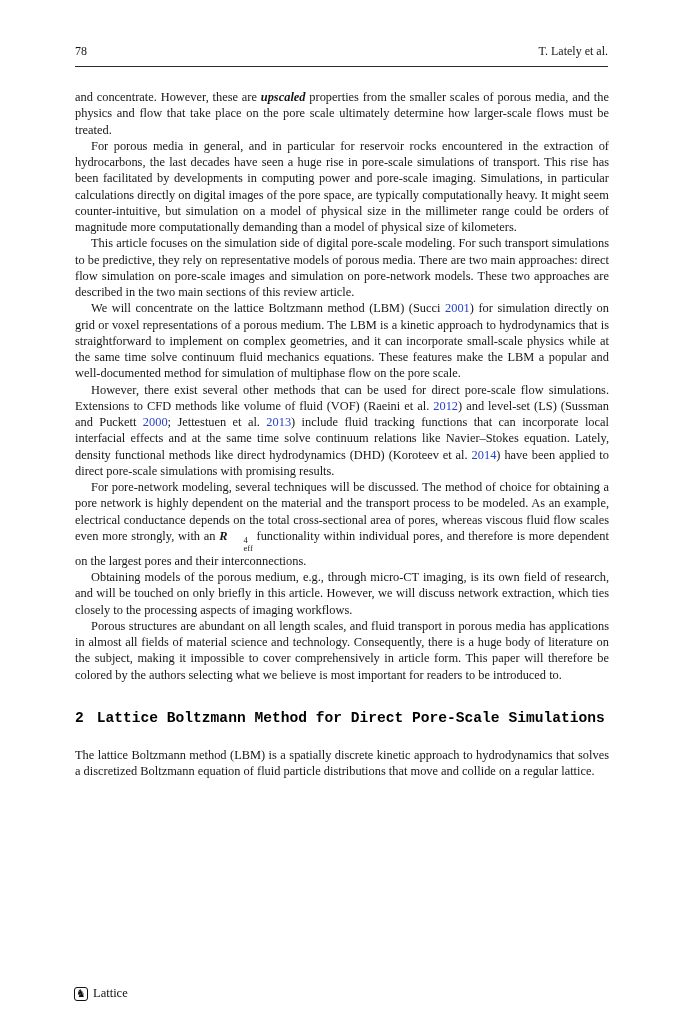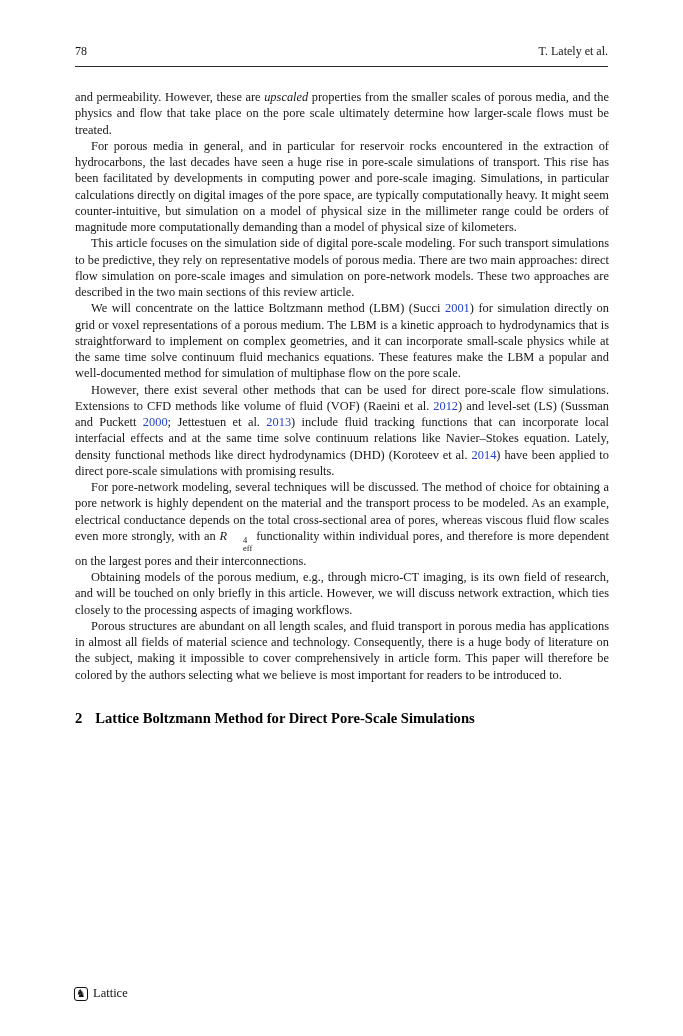--- a/index.html
+++ b/index.html
@@ -34,29 +34,29 @@
     top: 89px;
     width: 534px;
     font-size: 12.4px;
     line-height: 16.25px;
     text-align: justify;
   }
 
   .para { margin: 0; }
   .para.indent { text-indent: 16px; }
 
-  .it { font-style: italic; }
+  .it { font-style: italic; font-weight: bold; }
 
   .cite-link {
     color: var(--link-color, #2441c8);
     cursor: pointer;
   }
 
   .section-heading {
-    font-family: Liberation Serif, serif;
+    font-family: Liberation Mono, monospace;
     font-size: 14.6px;
     font-weight: bold;
     color: #000000;
     margin: 27px 0 21px 0;
     text-align: left;
   }
   .sec-num { margin-right: 13px; }
 
   .supsub {
     display: inline-flex;
@@ -95,32 +95,33 @@
 <body>
 
 <div class="page">
 
   <div class="running-header">
     <span>78</span>
     <span>T. Lately et al.</span>
   </div>
 
   <div class="article-body">
-      <p class="para"><span>and permeability. However, these are </span><span class="it">upscaled</span><span> properties from the smaller scales of porous media, and the physics and flow that take place on the pore scale ultimately determine how larger-scale flows must be treated.</span></p>
+      <p class="para"><span>and concentrate. However, these are </span><span class="it">upscaled</span><span> properties from the smaller scales of porous media, and the physics and flow that take place on the pore scale ultimately determine how larger-scale flows must be treated.</span></p>
       <p class="para indent"><span>For porous media in general, and in particular for reservoir rocks encountered in the extraction of hydrocarbons, the last decades have seen a huge rise in pore-scale simulations of transport. This rise has been facilitated by developments in computing power and pore-scale imaging. Simulations, in particular calculations directly on digital images of the pore space, are typically computationally heavy. It might seem counter-intuitive, but simulation on a model of physical size in the millimeter range could be orders of magnitude more computationally demanding than a model of physical size of kilometers.</span></p>
       <p class="para indent"><span>This article focuses on the simulation side of digital pore-scale modeling. For such transport simulations to be predictive, they rely on representative models of porous media. There are two main approaches: direct flow simulation on pore-scale images and simulation on pore-network models. These two approaches are described in the two main sections of this review article.</span></p>
       <p class="para indent"><span>We will concentrate on the lattice Boltzmann method (LBM) (Succi </span><span class="cite-link">2001</span><span>) for simulation directly on grid or voxel representations of a porous medium. The LBM is a kinetic approach to hydrodynamics that is straightforward to implement on complex geometries, and it can incorporate small-scale physics while at the same time solve continuum fluid mechanics equations. These features make the LBM a popular and well-documented method for simulation of multiphase flow on the pore scale.</span></p>
       <p class="para indent"><span>However, there exist several other methods that can be used for direct pore-scale flow simulations. Extensions to CFD methods like volume of fluid (VOF) (Raeini et al. </span><span class="cite-link">2012</span><span>) and level-set (LS) (Sussman and Puckett </span><span class="cite-link">2000</span><span>; Jettestuen et al. </span><span class="cite-link">2013</span><span>) include fluid tracking functions that can incorporate local interfacial effects and at the same time solve continuum relations like Navier–Stokes equation. Lately, density functional methods like direct hydrodynamics (DHD) (Koroteev et al. </span><span class="cite-link">2014</span><span>) have been applied to direct pore-scale simulations with promising results.</span></p>
       <p class="para indent"><span>For pore-network modeling, several techniques will be discussed. The method of choice for obtaining a pore network is highly dependent on the material and the transport process to be modeled. As an example, electrical conductance depends on the total cross-sectional area of pores, whereas viscous fluid flow scales even more strongly, with an </span><span class="it">R</span><span class="supsub">
           <span class="ss-sup">4</span>
           <span class="ss-sub">eff</span>
         </span><span> functionality within individual pores, and therefore is more dependent on the largest pores and their interconnections.</span></p>
       <p class="para indent"><span>Obtaining models of the porous medium, e.g., through micro-CT imaging, is its own field of research, and will be touched on only briefly in this article. However, we will discuss network extraction, which ties closely to the processing aspects of imaging workflows.</span></p>
       <p class="para indent"><span>Porous structures are abundant on all length scales, and fluid transport in porous media has applications in almost all fields of material science and technology. Consequently, there is a huge body of literature on the subject, making it impossible to cover comprehensively in article form. This paper will therefore be colored by the authors selecting what we believe is most important for readers to be introduced to.</span></p>
       <h2 class="section-heading"><span class="sec-num">2</span><span>Lattice Boltzmann Method for Direct Pore-Scale Simulations</span></h2>
+      <p class="para"><span>The lattice Boltzmann method (LBM) is a spatially discrete kinetic approach to hydrodynamics that solves a discretized Boltzmann equation of fluid particle distributions that move and collide on a regular lattice.</span></p>
     </div>
 
   <div class="page-footer">
     <span class="springer-logo">♞</span>
     <span>Lattice</span>
   </div>
 
 </div>
 
 </body></html>

